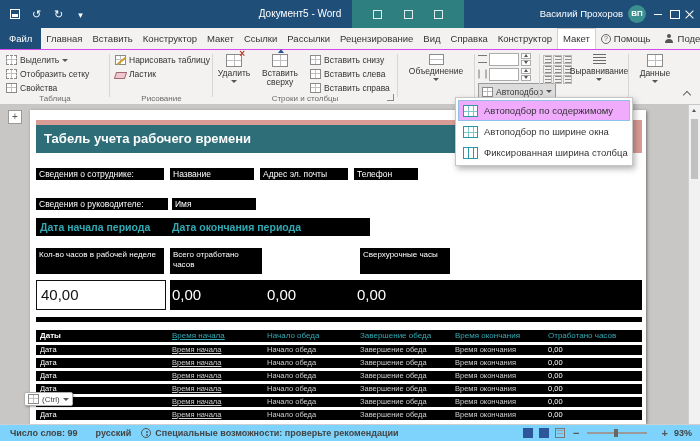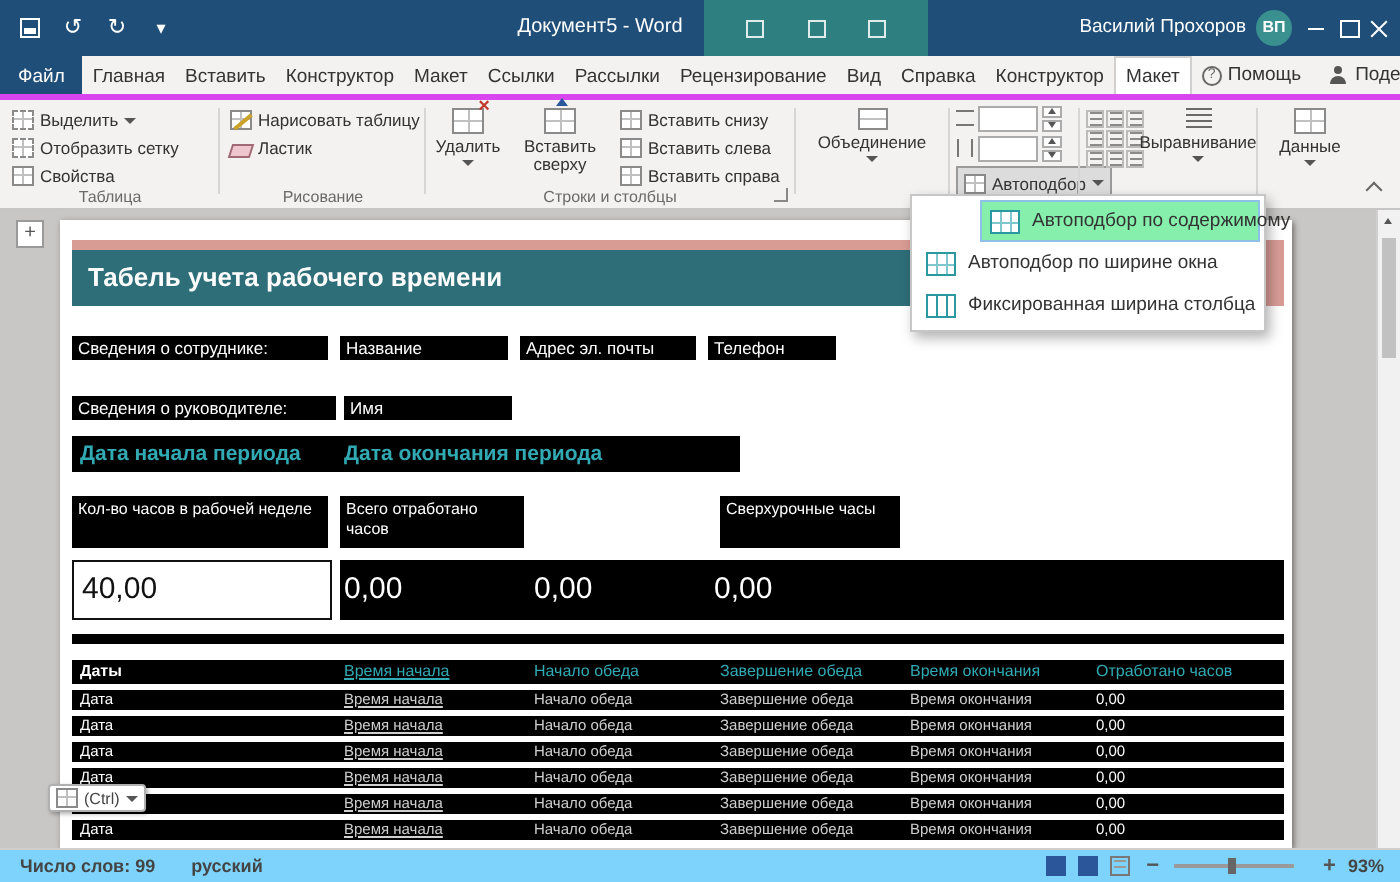--- a/index.html
+++ b/index.html
@@ -19,21 +19,21 @@
   .user{position:absolute;left:505px;top:0;width:118px;line-height:28px;font-size:9.5px;text-align:right;white-space:nowrap;}
   .avatar{position:absolute;left:628px;top:5px;width:18px;height:18px;border-radius:50%;background:#3a8f8f;color:#fff;font-size:8px;font-weight:bold;line-height:18px;text-align:center;}
   .winctl{position:absolute;right:2px;top:0;height:28px;display:flex;}
   .wbtn{width:14px;height:28px;position:relative;margin:0 1px;}
   .w-min::after{content:"";position:absolute;left:3px;right:3px;top:14px;height:1px;background:#fff;}
   .w-max::after{content:"";position:absolute;left:3px;top:10px;width:8px;height:7px;border:1px solid #fff;}
   .w-close::before,.w-close::after{content:"";position:absolute;left:6px;top:9px;width:1px;height:11px;background:#fff;}
   .w-close::before{transform:rotate(45deg);} .w-close::after{transform:rotate(-45deg);}
 
   
-  .tabsrow{position:absolute;top:28px;left:0;right:0;height:22px;background:#f3f2f1;border-bottom:3px solid #d946ef;display:flex;align-items:stretch;font-size:9.5px;color:#333;}
+  .tabsrow{position:absolute;top:28px;left:0;right:0;height:22px;background:#f3f2f1;border-bottom:1px solid #d946ef;display:flex;align-items:stretch;font-size:9.5px;color:#333;}
   .tab{padding:0 5px;line-height:21px;white-space:nowrap;}
   .tab-file{background:#1f4e79;color:#fff;padding:0 9px;}
   .tab-active{background:#fff;border:1px solid #d2d0ce;border-bottom:none;line-height:20px;}
   .tab-help{display:flex;align-items:center;gap:3px;}
   .help-ico{display:inline-block;width:10px;height:10px;border-radius:50%;border:1px solid #666;font-size:7px;line-height:8px;text-align:center;color:#666;}
   .help-ico::before{content:"?";}
   .share-btn{margin-left:auto;margin-right:6px;display:flex;align-items:center;gap:4px;padding:0 8px;}
   .person-ico{display:inline-block;width:10px;height:10px;position:relative;}
   .person-ico::before{content:"";position:absolute;left:3px;top:0;width:4px;height:4px;border-radius:50%;background:#555;}
   .person-ico::after{content:"";position:absolute;left:1px;top:5px;width:8px;height:4px;border-radius:4px 4px 0 0;background:#555;}
@@ -73,21 +73,21 @@
   .spin-input{width:30px;height:13px;background:#fff;border:1px solid #ababab;font:inherit;padding:0 2px;}
   .steppers{display:flex;flex-direction:column;gap:1px;}
   .step{width:10px;height:6px;border:1px solid #ababab;background:#fdfdfd;display:flex;align-items:center;justify-content:center;}
   .tri-up{width:0;height:0;border-left:2px solid transparent;border-right:2px solid transparent;border-bottom:3px solid #555;}
   .tri-down{width:0;height:0;border-left:2px solid transparent;border-right:2px solid transparent;border-top:3px solid #555;}
   .autofit-btn{position:absolute;left:2px;top:33px;height:17px;display:flex;align-items:center;gap:3px;padding:0 3px;background:#dcdcdc;border:1px solid #9a9a9a;white-space:nowrap;}
 
   
   .menu{position:absolute;left:455px;top:97px;width:178px;background:#fff;border:1px solid #c6c6c6;box-shadow:2px 3px 6px rgba(0,0,0,.3);padding:2px;z-index:99;}
   .mitem{display:flex;align-items:center;gap:6px;height:21px;padding:0 4px;font-size:9.5px;color:#333;border:1px solid transparent;white-space:nowrap;}
-  .mitem.sel{background:#86efac;border-color:#8fc1e8;margin-left:32px;}
+  .mitem.sel{background:#f0abfc;border-color:#8fc1e8;}
   .mi-ico{flex:none;width:15px;height:12px;border:1px solid #2a98a0;background-color:#fff;
     background-image:linear-gradient(to right,transparent 4px,#7fc7cc 4px,#7fc7cc 5px,transparent 5px,transparent 9px,#7fc7cc 9px,#7fc7cc 10px,transparent 10px),
                      linear-gradient(to bottom,transparent 5px,#7fc7cc 5px,#7fc7cc 6px,transparent 6px);}
   .mi-ico.fixed{background-image:linear-gradient(to right,transparent 4px,#2a98a0 4px,#2a98a0 5px,transparent 5px,transparent 9px,#2a98a0 9px,#2a98a0 10px,transparent 10px);}
 
   
   .docarea{position:absolute;top:105px;left:0;right:0;bottom:17px;background:#c9c7c5;}
   .movehandle{position:absolute;left:8px;top:5px;width:14px;height:14px;background:#fff;border:1px solid #9a9a9a;color:#555;font-size:10px;line-height:12px;text-align:center;}
   .page{position:absolute;left:30px;top:5px;width:616px;height:314px;background:#fff;box-shadow:1px 1px 3px rgba(0,0,0,.45);}
   .vscroll{position:absolute;right:0;top:0;bottom:0;width:12px;background:#f1f1f1;border-left:1px solid #d0cece;}
@@ -436,20 +436,24 @@
 
   <div class="vscroll">
     <span class="varrow tri-up"></span>
     <div class="vthumb"></div>
   </div>
 </div>
 
 <div class="statusbar">
   <span class="sb-item">Число слов: 99</span>
   <span class="sb-item" style="margin-left:18px;">русский</span>
+  <span class="sb-item">
+    <span class="acc-ico"></span>
+    <span>Специальные возможности: проверьте рекомендации</span>
+  </span>
   <span class="sb-right">
     <span class="vico blue"></span>
     <span class="vico blue"></span>
     <span class="vico outline"></span>
     <span class="zoombtn">−</span>
     <span class="zoomtrack">
         <span class="zoomthumb"></span>
       </span>
     <span class="zoombtn">+</span>
     <span class="zoomlvl">93%</span>

